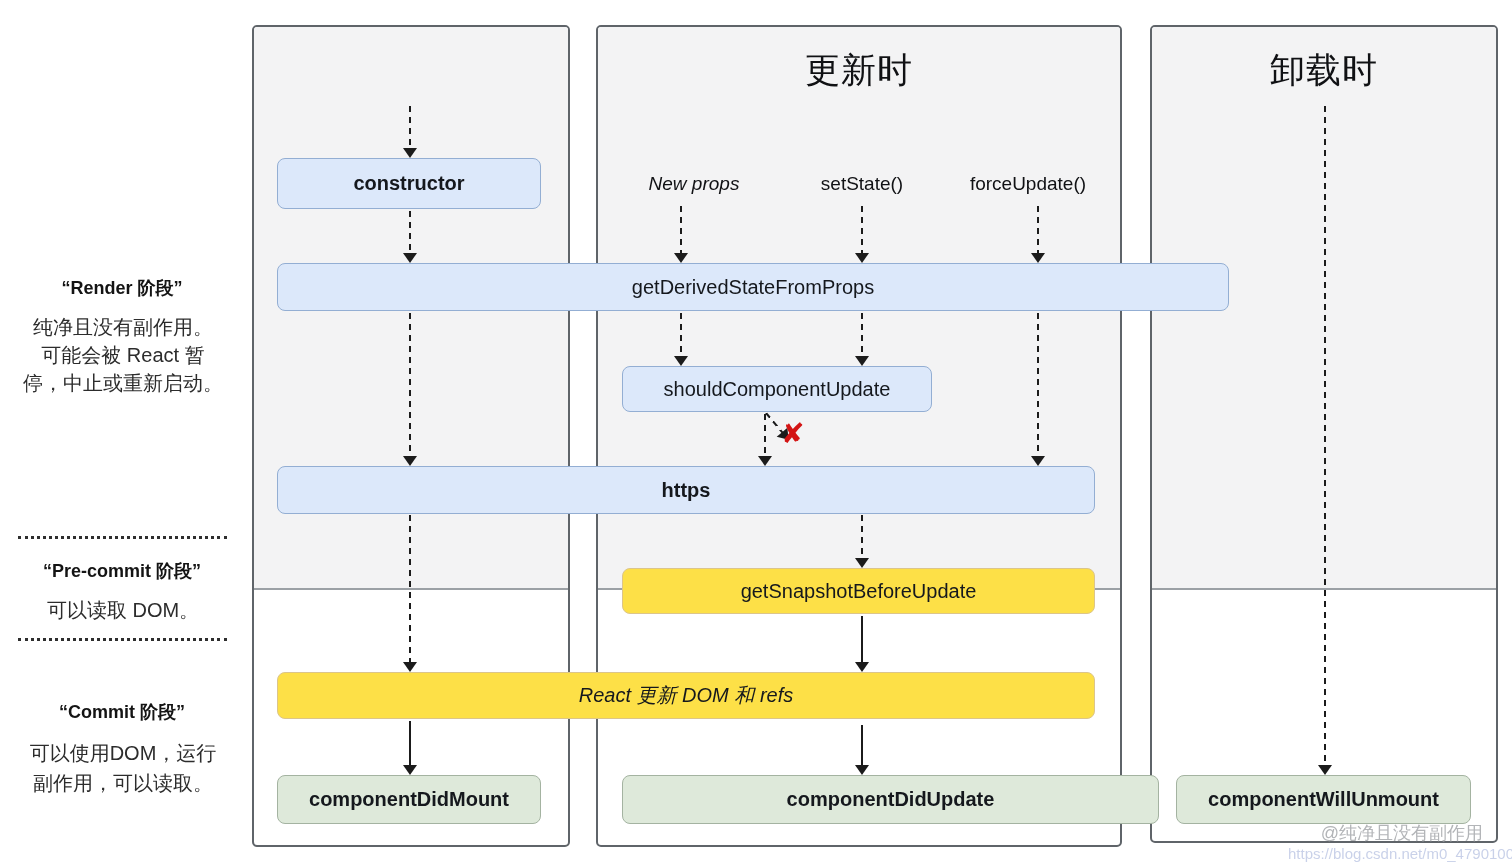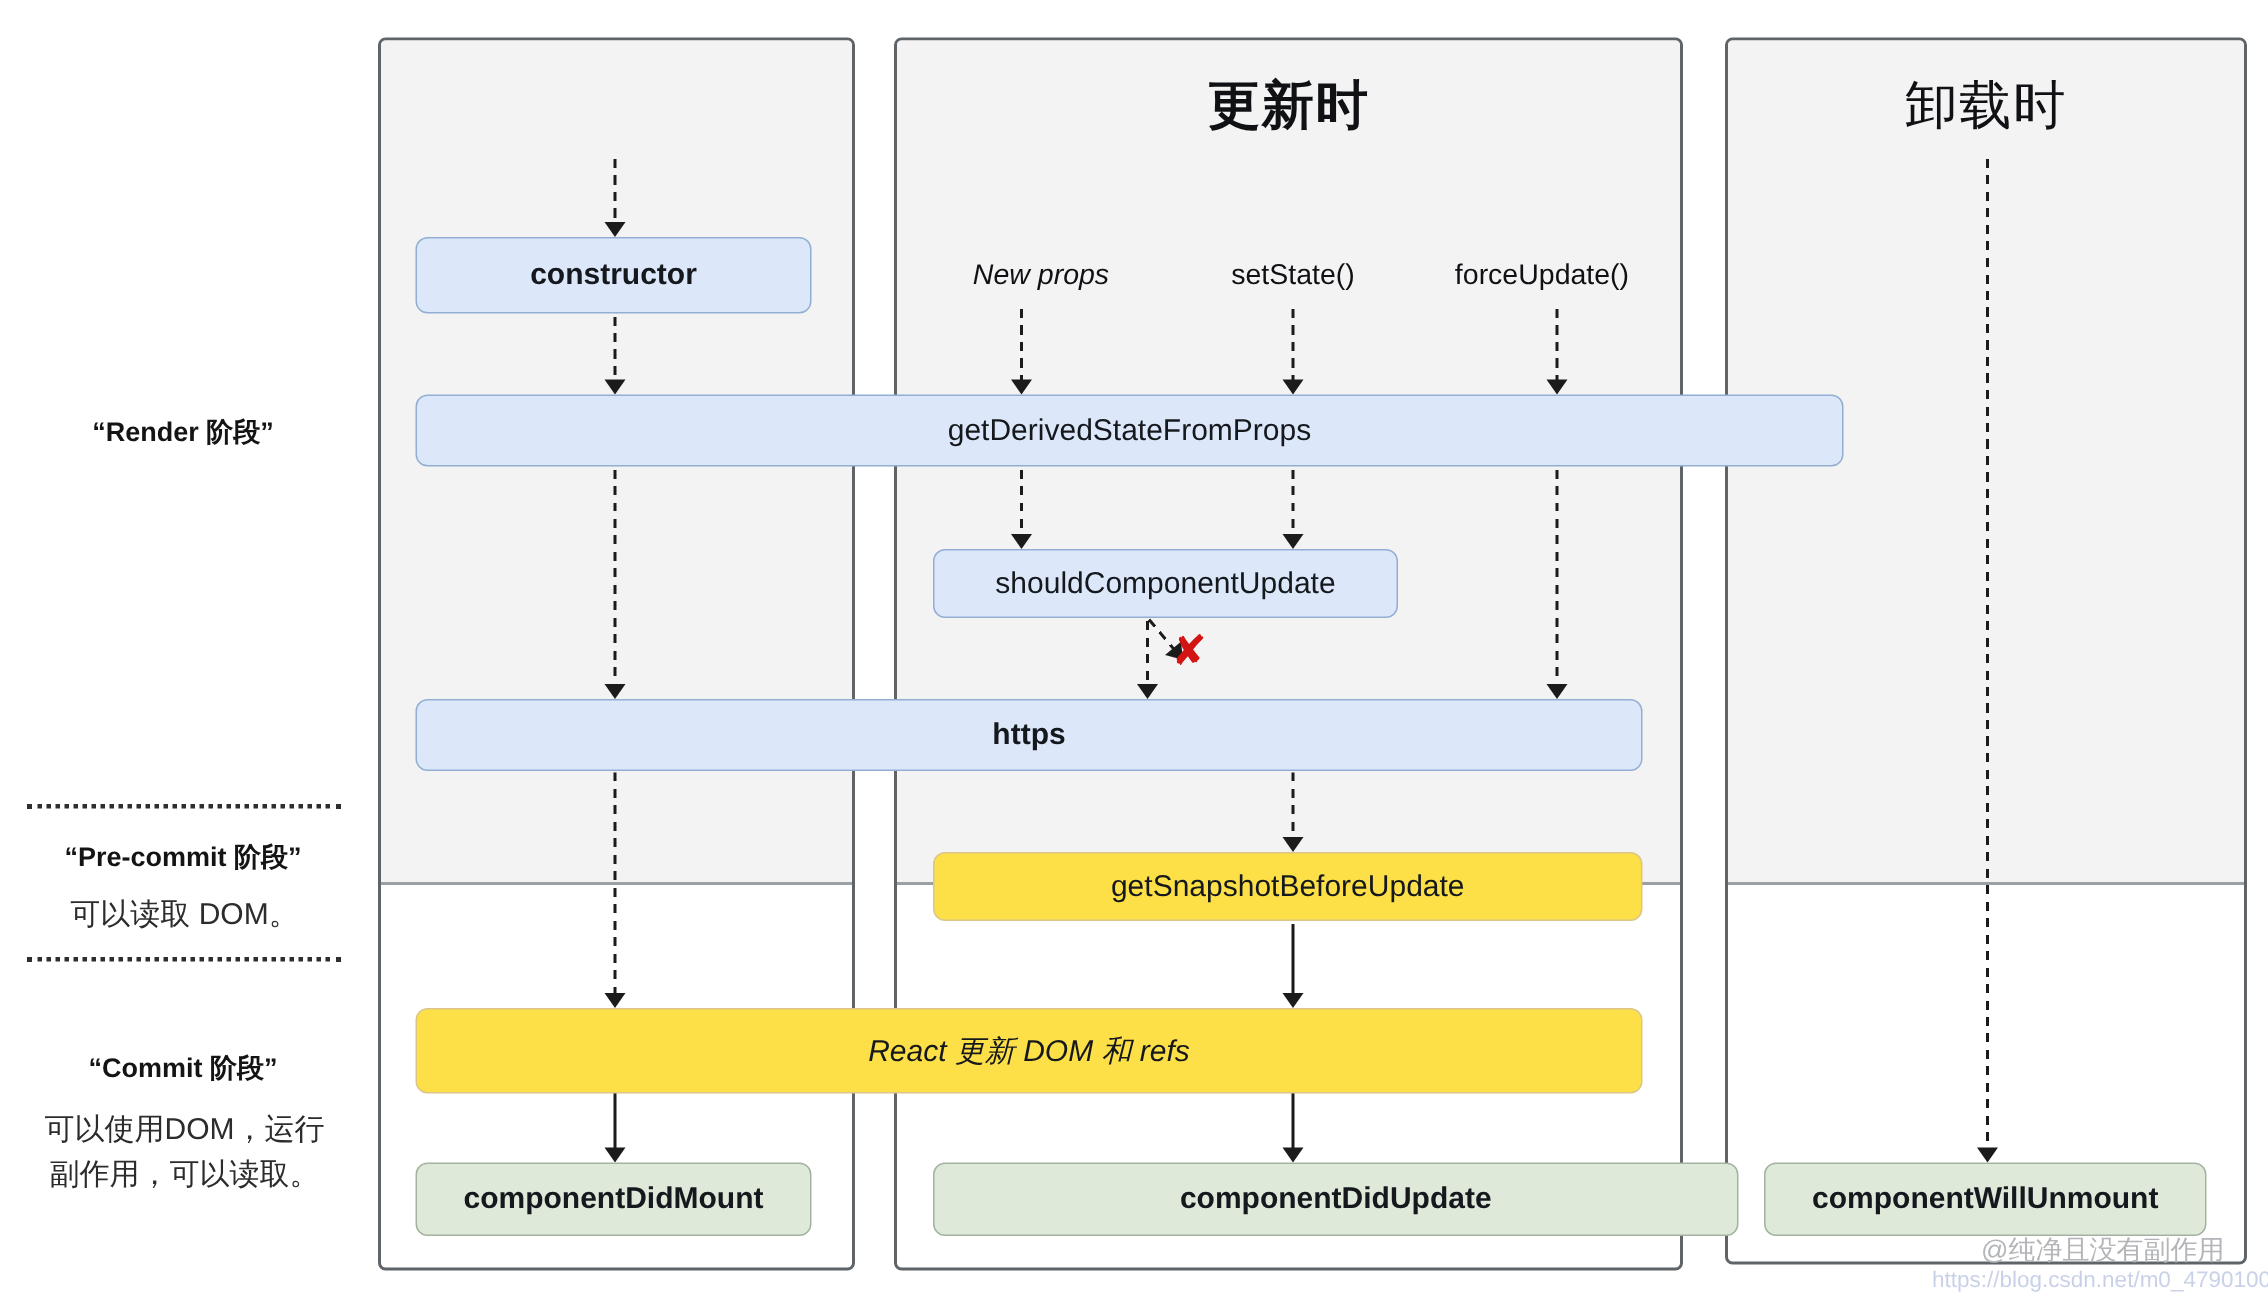--- a/index.html
+++ b/index.html
@@ -11,38 +11,38 @@
   .column { position:absolute; border:2px solid #5f6469; border-radius:5px; background:#ffffff; z-index:0; }
   #col-mount   { left:252px; top:25px; width:318px; height:822px; }
   #col-update  { left:596px; top:25px; width:526px; height:822px; }
   #col-unmount { left:1150px; top:25px; width:348px; height:818px; }
   .column-shade { position:absolute; left:0; top:0; right:0; height:563px;
                   background:#f3f3f4; border-bottom:2px solid #9ba0a5; border-radius:3px 3px 0 0; }
 
   .col-title { position:absolute; top:47px; font-size:35px; font-weight:500; letter-spacing:1px;
                color:#101114; text-align:center; z-index:3; }
   #title-mount   { left:252px; width:318px; }
-  #title-update  { left:596px; width:526px;font-weight:bold; }
+  #title-update  { left:596px; width:526px; }
   #title-unmount { left:1150px; width:348px; }
 
   
   .node { position:absolute; display:flex; align-items:center; justify-content:center;
           border-radius:8px; font-size:20px; z-index:2; color:#15181d; }
   .node.blue   { background:#dce8fa; border:1.5px solid #93aed3; }
   .node.yellow { background:#fde047; border:1.5px solid #dcc58a; }
   .node.green  { background:#dee9da; border:1.5px solid #a4b3a1; }
   .node.bold   { font-weight:700; }
   .node.italic { font-style:italic; }
 
   #node-constructor { left:277px; top:158px; width:264px; height:51px; }
   #node-gdsfp       { left:277px; top:263px; width:952px; height:48px; }
   #node-scu         { left:622px; top:366px; width:310px; height:46px; }
   #node-render      { left:277px; top:466px; width:818px; height:48px; }
   #node-gsbu        { left:622px; top:568px; width:473px; height:46px; }
-  #node-react-dom   { left:277px; top:672px; width:818px; height:57px; }
+  #node-react-dom   { left:277px; top:672px; width:818px; height:47px; }
   #node-cdm         { left:277px; top:775px; width:264px; height:49px; }
   #node-cdu         { left:622px; top:775px; width:537px; height:49px; }
   #node-cwu         { left:1176px; top:775px; width:295px; height:49px; }
 
   
   .trigger { position:absolute; font-size:19px; text-align:center; z-index:3; color:#101114; }
   .trigger.italic { font-style:italic; }
   #trigger-new-props    { left:614px; top:173px; width:160px; }
   #trigger-set-state    { left:782px; top:173px; width:160px; }
   #trigger-force-update { left:948px; top:173px; width:160px; }
@@ -108,20 +108,23 @@
     <div class="column-shade"></div>
   </div>
   <div class="column" id="col-unmount">
     <div class="column-shade"></div>
   </div>
 
   <div class="col-title" id="title-update">更新时</div>
   <div class="col-title" id="title-unmount">卸载时</div>
 
   <div class="phase-title" id="phase-render-title">“Render 阶段”</div>
+  <div class="phase-desc" id="phase-render-desc">纯净且没有副作用。
+可能会被 React 暂
+停，中止或重新启动。</div>
   <div class="dotted-divider" id="dot1"></div>
   <div class="phase-title" id="phase-precommit-title">“Pre-commit 阶段”</div>
   <div class="phase-desc" id="phase-precommit-desc">可以读取 DOM。</div>
   <div class="dotted-divider" id="dot2"></div>
   <div class="phase-title" id="phase-commit-title">“Commit 阶段”</div>
   <div class="phase-desc" id="phase-commit-desc">可以使用DOM，运行
 副作用，可以读取。</div>
 
   <div class="trigger italic" id="trigger-new-props">New props</div>
   <div class="trigger" id="trigger-set-state">setState()</div>

